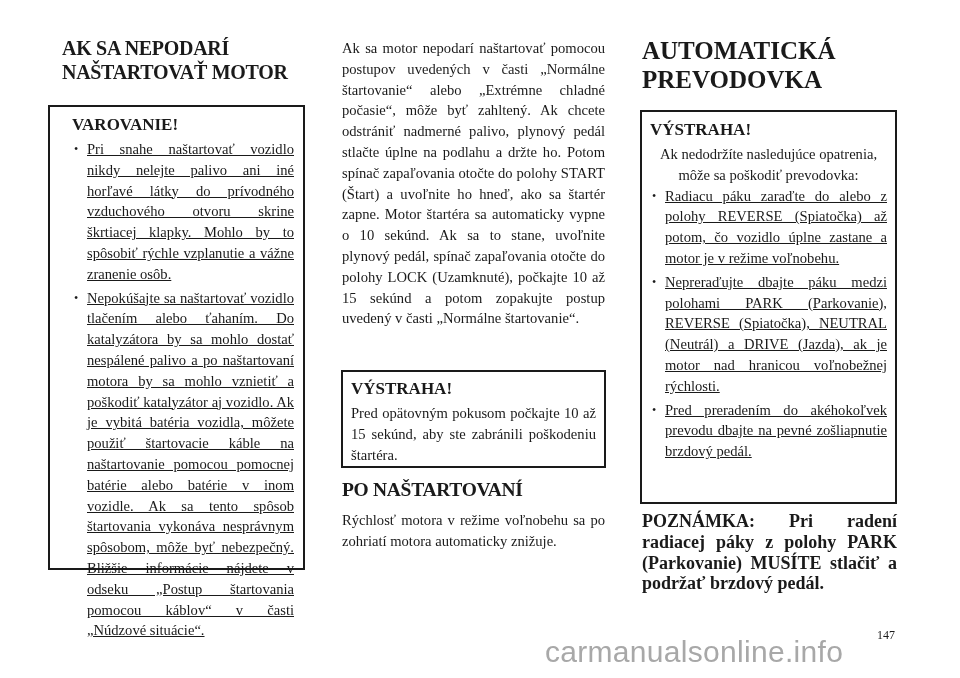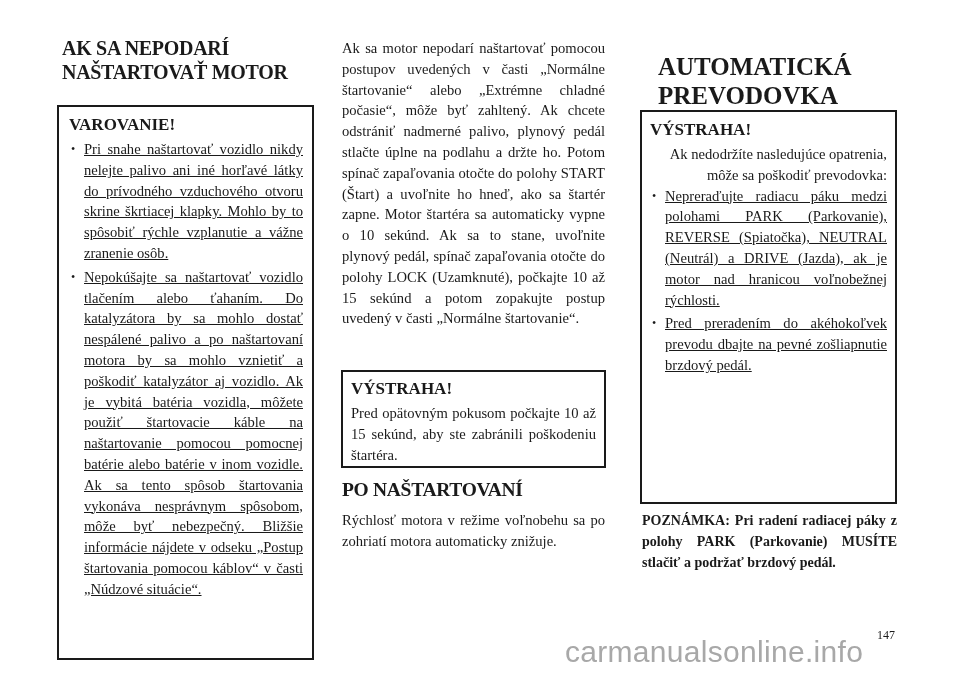--- a/index.html
+++ b/index.html
@@ -1,42 +1,42 @@
 <!DOCTYPE html>
 <html><head>
 <meta charset="utf-8">
 <style>
   html, body { margin:0; padding:0; }
   body { width:960px; height:678px; background:#ffffff; position:relative; overflow:hidden;
          font-family:"Liberation Serif", "DejaVu Serif", serif; color:#1a1a1a; }
   .col { position:absolute; }
   .h-main { font-weight:bold; font-size:20px; line-height:24px; letter-spacing:-0.3px; margin:0; }
-  .h-big { font-weight:bold; font-size:25px; line-height:29px; letter-spacing:0px; margin:16px; }
+  .h-big { font-weight:bold; font-size:25px; line-height:29px; letter-spacing:0px; margin:0; }
   .box { position:absolute; border:2px solid #1a1a1a; box-sizing:border-box; background:#fff; }
   .box-title { font-weight:bold; font-size:17px; line-height:20px; margin:0 0 4px 0; }
   .para { font-size:14.6px; line-height:20.8px; text-align:justify; margin:0; }
   ul.bul { list-style:none; margin:0; padding:0; }
   ul.bul li { position:relative; padding-left:15px; font-size:14.6px; line-height:20.8px; text-align:justify; margin-bottom:3px; text-indent:0;text-decoration:underline; }
   ul.bul li::before { content:"•"; position:absolute; left:2px; top:0; font-size:12px; }
-  .note { font-weight:bold; font-size:14px; line-height:20.8px; text-align:justify; margin:0; }
+  .note { font-weight:bold; font-size:18px; line-height:20.8px; text-align:justify; margin:0; }
   .pagenum { position:absolute; left:877px; top:628px; font-size:12px; }
   .watermark { position:absolute; left:545px; top:635px; font-family:"Liberation Sans", "DejaVu Sans", sans-serif;
-               font-size:30px; color:#a8a8a8; letter-spacing:0.3px;margin-left:20px; }
+               font-size:30px; color:#a8a8a8; letter-spacing:0.3px; }
 </style>
 </head>
 <body>
 
 <div class="col" style="left:62px; top:36px; width:255px;">
   <h2 class="h-main">
     <span>AK SA NEPODARÍ</span><br>
     <span>NAŠTARTOVAŤ MOTOR</span>
   </h2>
 </div>
 
-<div class="box" style="left:57px; top:105px; width:257px; height:555px; padding:8px 9px 8px 10px;">
+<div class="box" style="left:48px; top:105px; width:257px; height:465px; padding:8px 9px 8px 22px;">
   <div class="box-title">VAROVANIE!</div>
   <ul class="bul">
     <li>Pri snahe naštartovať vozidlo nikdy nelejte palivo ani iné horľavé látky do prívodného vzduchového otvoru skrine škrtiacej klapky. Mohlo by to spôsobiť rýchle vzplanutie a vážne zranenie osôb.</li>
     <li>Nepokúšajte sa naštartovať vozidlo tlačením alebo ťahaním. Do katalyzátora by sa mohlo dostať nespálené palivo a po naštartovaní motora by sa mohlo vznietiť a poškodiť katalyzátor aj vozidlo. Ak je vybitá batéria vozidla, môžete použiť štartovacie káble na naštartovanie pomocou pomocnej batérie alebo batérie v inom vozidle. Ak sa tento spôsob štartovania vykonáva nesprávnym spôsobom, môže byť nebezpečný. Bližšie informácie nájdete v odseku „Postup štartovania pomocou káblov“ v časti „Núdzové situácie“.</li>
   </ul>
 </div>
 
 <div class="col" style="left:342px; top:38px; width:263px;">
   <p class="para">Ak sa motor nepodarí naštartovať pomocou postupov uvedených v časti „Normálne štartovanie“ alebo „Extrémne chladné počasie“, môže byť zahltený. Ak chcete odstrániť nadmerné palivo, plynový pedál stlačte úplne na podlahu a držte ho. Potom spínač zapaľovania otočte do polohy START (Štart) a uvoľnite ho hneď, ako sa štartér zapne. Motor štartéra sa automaticky vypne o 10 sekúnd. Ak sa to stane, uvoľnite plynový pedál, spínač zapaľovania otočte do polohy LOCK (Uzamknuté), počkajte 10 až 15 sekúnd a potom zopakujte postup uvedený v časti „Normálne štartovanie“.</p>
 </div>
@@ -53,23 +53,24 @@
 
 <div class="col" style="left:642px; top:36px; width:255px;">
   <h2 class="h-big">
     <span>AUTOMATICKÁ</span><br>
     <span>PREVODOVKA</span>
   </h2>
 </div>
 
 <div class="box" style="left:640px; top:110px; width:257px; height:394px; padding:8px 8px 8px 8px;">
   <div class="box-title">VÝSTRAHA!</div>
-  <p class="para" style="text-align:right;">Ak nedodržíte nasledujúce opatrenia, môže sa poškodiť prevodovka:</p>
+  <p class="para" style="text-align:center;">Ak nedodržíte nasledujúce opatrenia, môže sa poškodiť prevodovka:</p>
   <ul class="bul">
-    <li>Nepreraďujte radiacu páku medzi polohami PARK (Parkovanie), REVERSE (Spiatočka), NEUTRAL (Neutrál) a DRIVE (Jazda), ak je motor nad hranicou voľnobežnej rýchlosti.</li>
+    <li>Radiacu páku zaraďte do alebo z polohy REVERSE (Spiatočka) až potom, čo vozidlo úplne zastane a motor je v režime voľnobehu.</li>
+    <li>Nepreraďujte dbajte páku medzi polohami PARK (Parkovanie), REVERSE (Spiatočka), NEUTRAL (Neutrál) a DRIVE (Jazda), ak je motor nad hranicou voľnobežnej rýchlosti.</li>
     <li>Pred preradením do akéhokoľvek prevodu dbajte na pevné zošliapnutie brzdový pedál.</li>
   </ul>
 </div>
 
 <div class="col" style="left:642px; top:511px; width:255px;">
   <p class="note">POZNÁMKA: Pri radení radiacej páky z polohy PARK (Parkovanie) MUSÍTE stlačiť a podržať brzdový pedál.</p>
 </div>
 
 <div class="pagenum">147</div>
 <div class="watermark">carmanualsonline.info</div>

